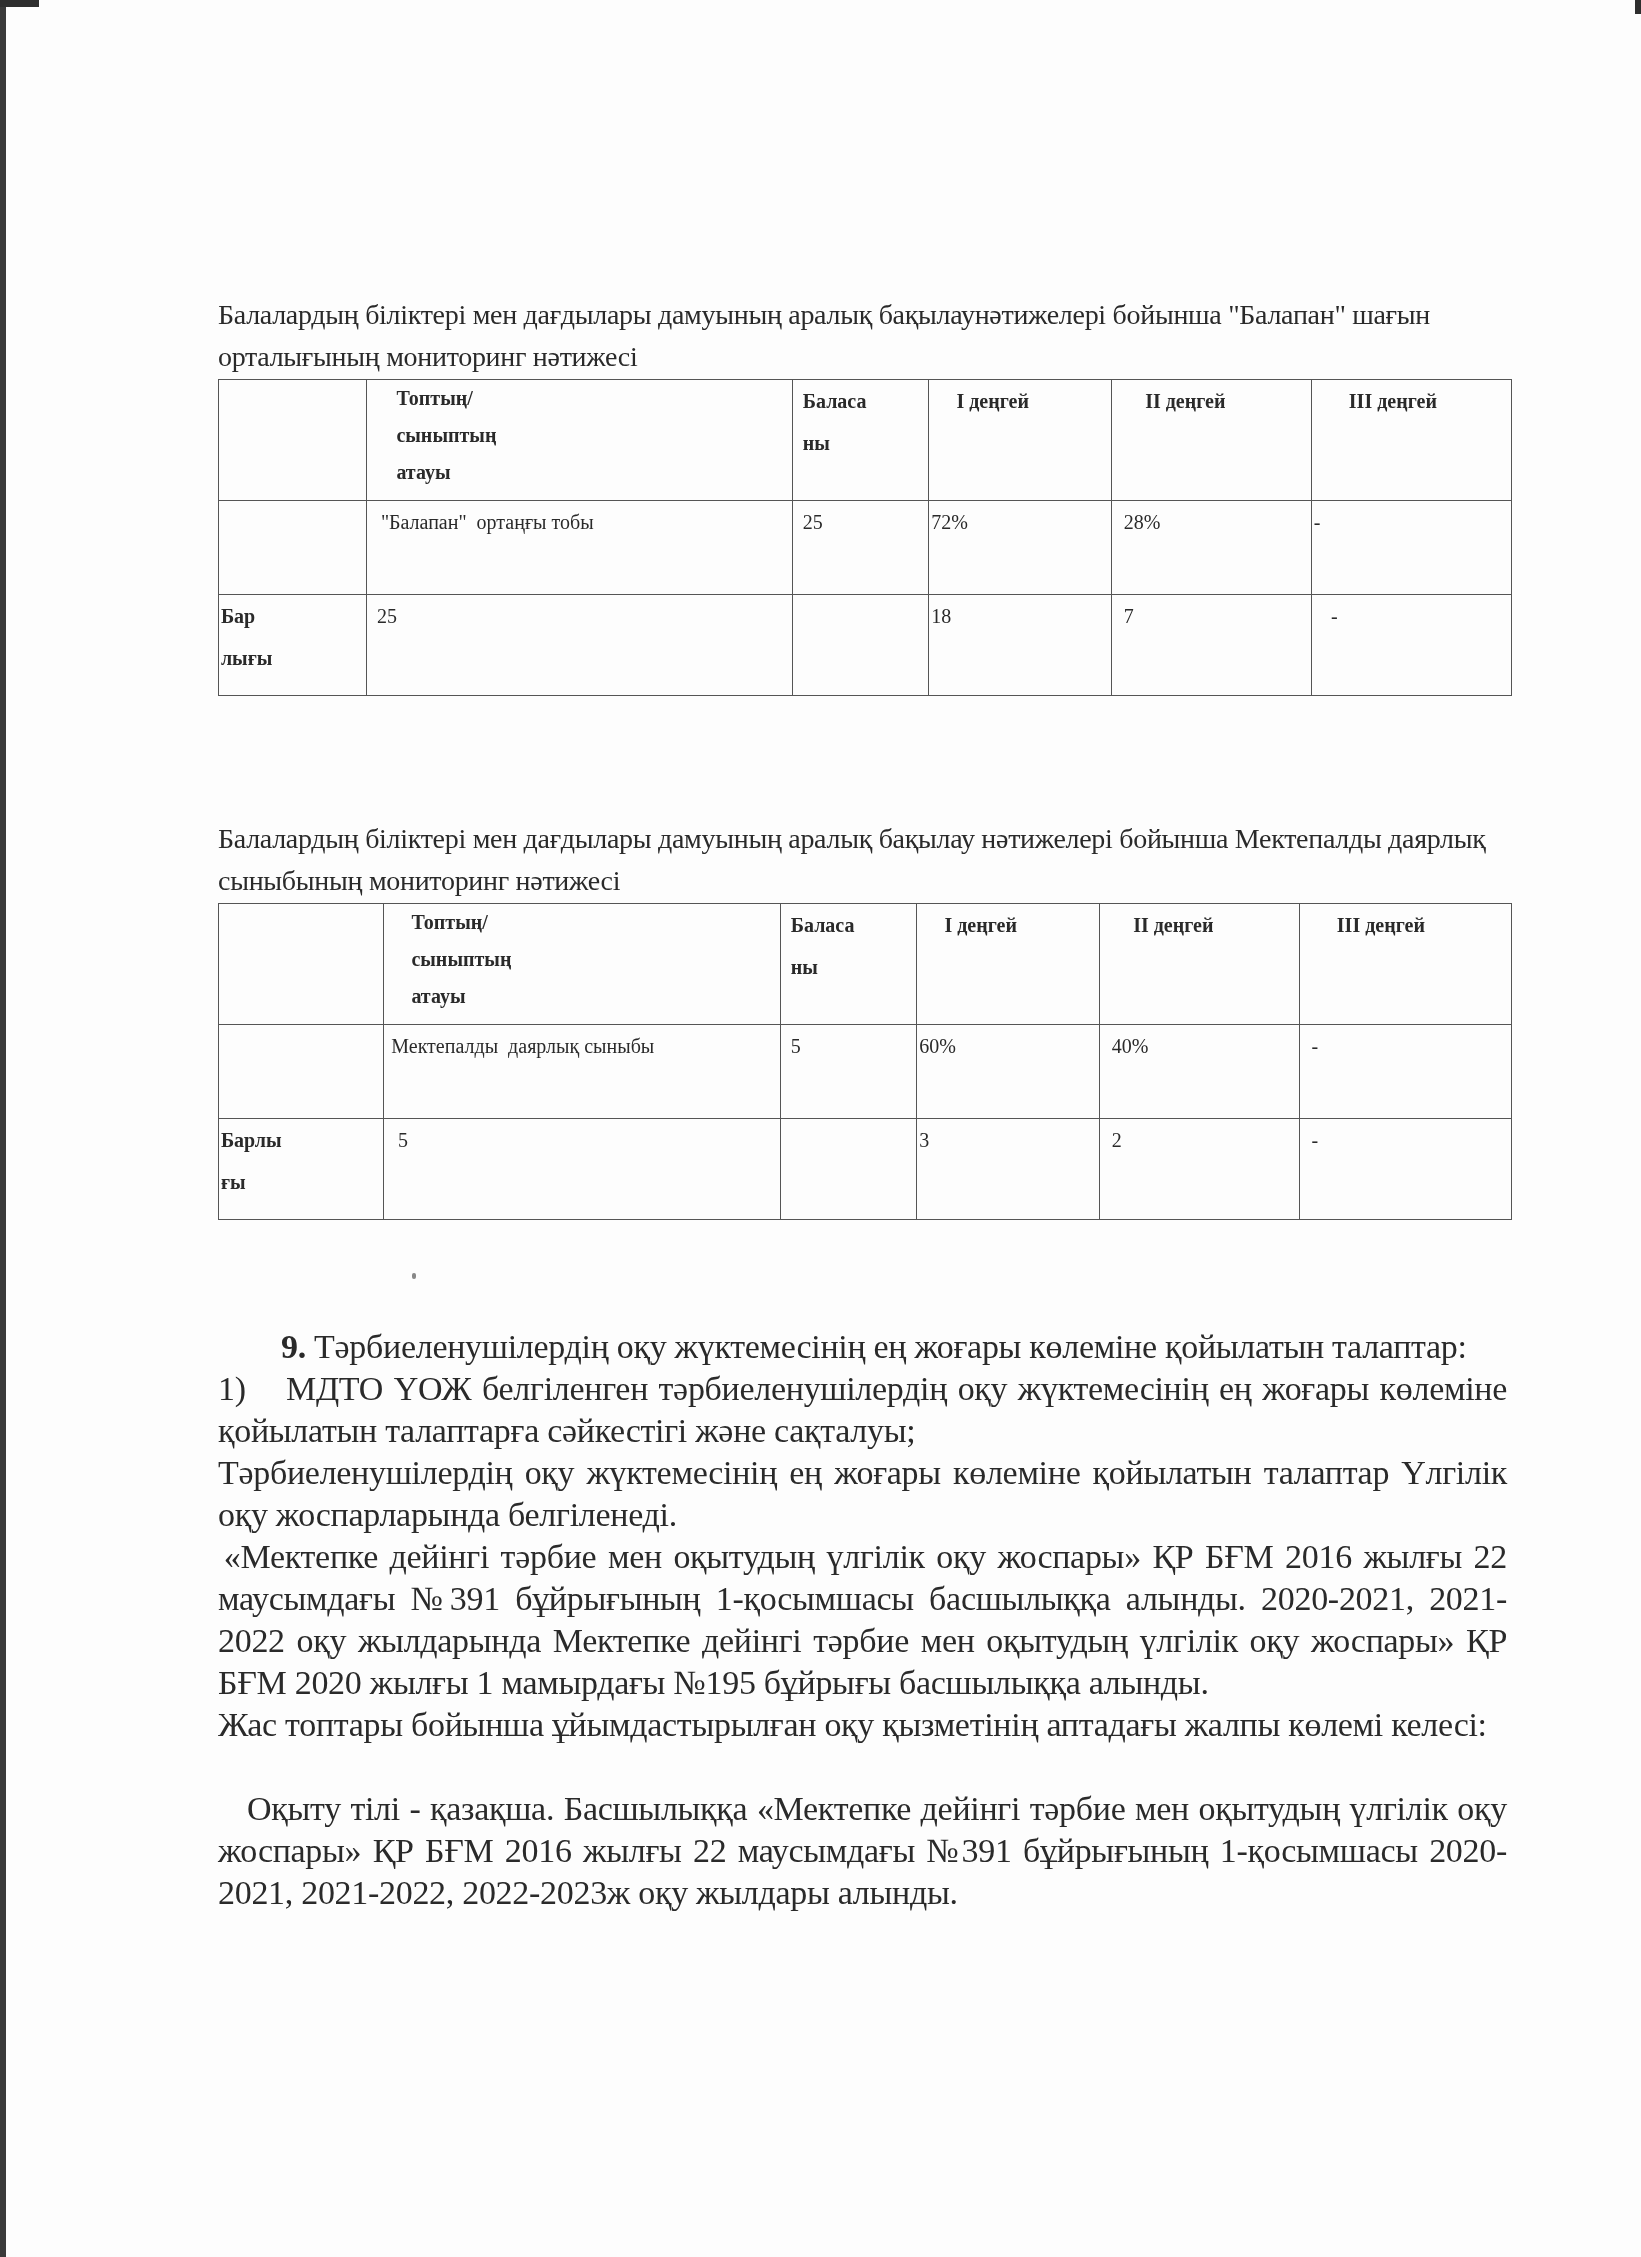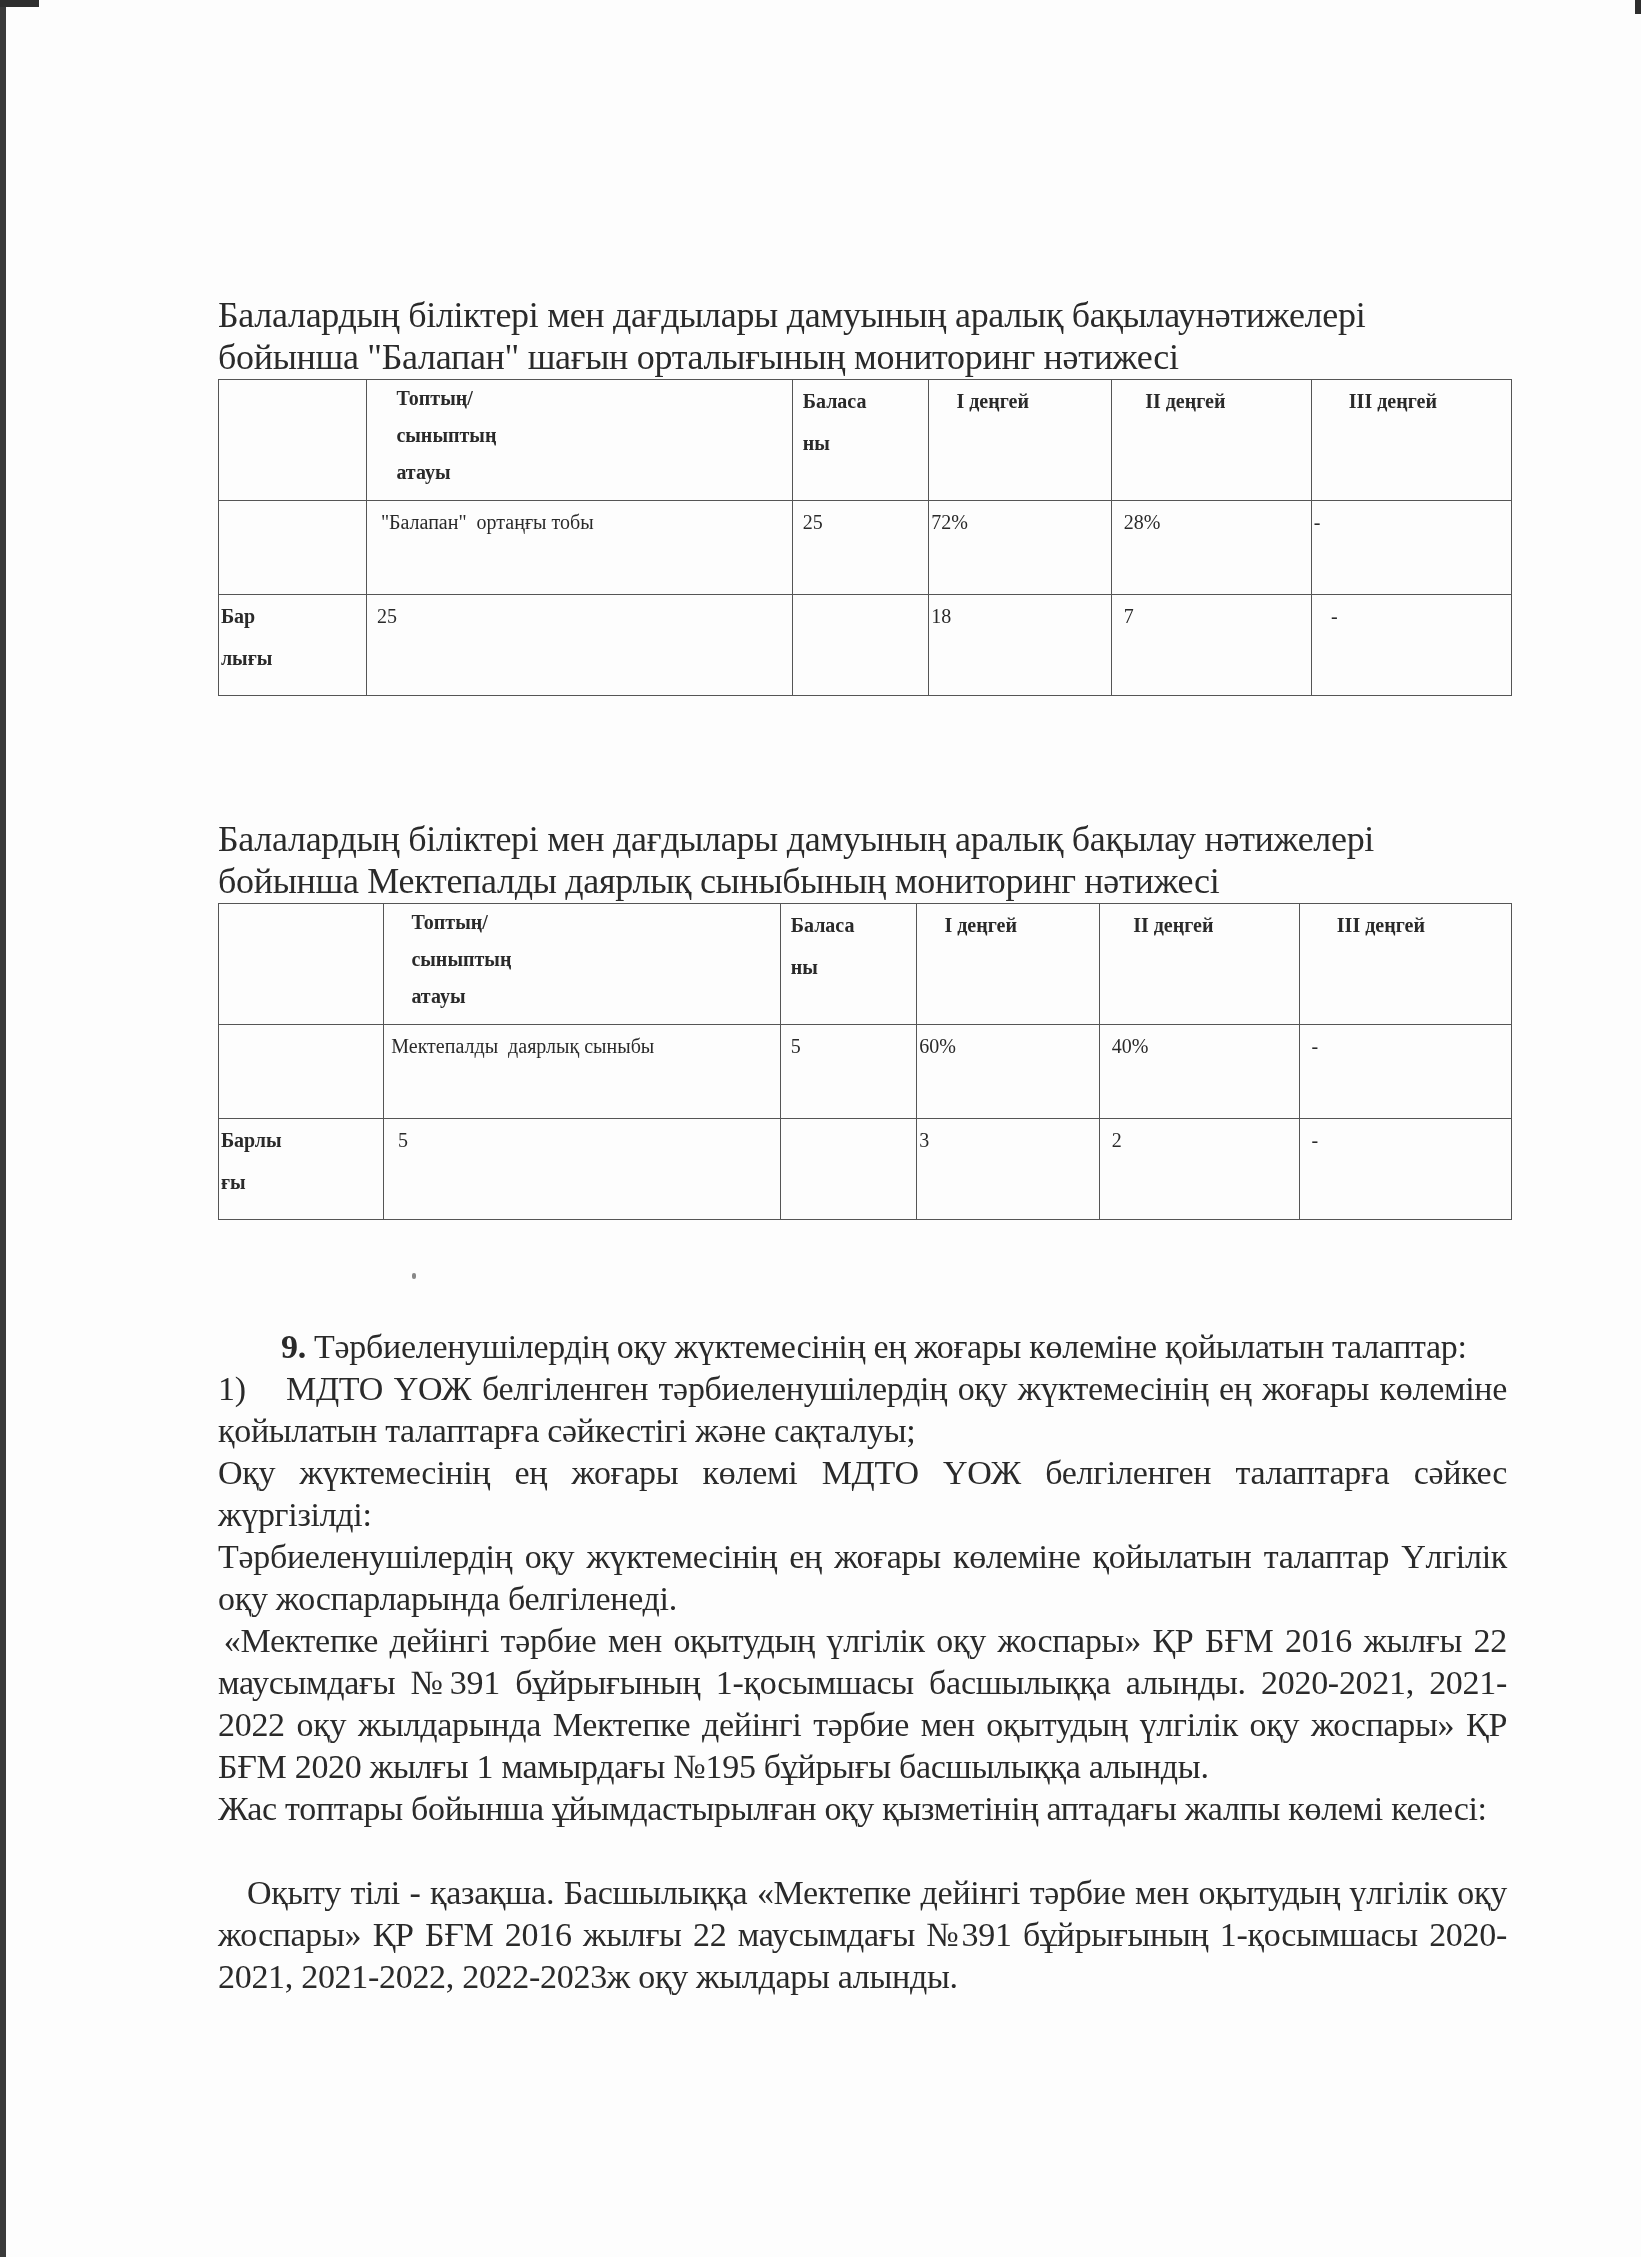--- a/index.html
+++ b/index.html
@@ -6,21 +6,21 @@
   body {
     width: 1641px; height: 2257px; position: relative; overflow: hidden;
     background: #fdfdfd;
     font-family: "Liberation Serif", "DejaVu Serif", serif;
     color: #2a2a2a;
   }
   .scan-edge-left { position: absolute; left: 0; top: 0; width: 5.8px; height: 2257px; background: #3a3a3a; }
   .scan-edge-top { position: absolute; left: 0; top: 0; width: 39px; height: 6.8px; background: #2e2e2e; }
   .scan-edge-right { position: absolute; right: 0; top: 0; width: 5.8px; height: 13.5px; background: #2e2e2e; }
 
-  .caption { position: absolute; left: 218px; width: 1294px; font-size: 36px; line-height: 42px; letter-spacing: -0.3px; }
+  .caption { position: absolute; left: 218px; width: 1294px; font-size: 28px; line-height: 42px; letter-spacing: -0.3px; }
   .caption1 { top: 294px; }
   .caption2 { top: 818px; }
 
   table.mon { position: absolute; border-collapse: collapse; font-size: 20px; line-height: 42px; }
   table.mon td { border: 1.9px solid #555; vertical-align: top; padding: 0 9.7px; }
   table.t1 { left: 218px; top: 379px; width: 1294px; }
   table.t2 { left: 218px; top: 903px; width: 1294px; }
   .hdr { font-weight: bold; }
   .h-row td { height: 120px; }
   .d-row td { height: 93px; }
@@ -127,20 +127,19 @@
     <td style="padding-left:11.6px;">-</td>
   </tr>
 </tbody>
   </table>
 
 <div class="dot" style="left:412px;top:1273px;"></div>
 
 <div class="body-text" style="top:1326px;">
   <p class="p indent1"><b>9.</b><span> Тәрбиеленушілердің оқу жүктемесінің ең жоғары көлеміне қойылатын талаптар:</span></p>
   <p class="p"><span class="list-num">1)</span><span>МДТО ҮОЖ белгіленген тәрбиеленушілердің оқу жүктемесінің ең жоғары көлеміне қойылатын талаптарға сәйкестігі және сақталуы;</span></p>
-  <p class="p">Оқу жүктемесінің ең жоғары көлемі МДТО ҮОЖ белгіленген талаптарға сәйкес жүргізілді:</p>
   <p class="p">Тәрбиеленушілердің оқу жүктемесінің ең жоғары көлеміне қойылатын талаптар Үлгілік оқу жоспарларында белгіленеді.</p>
   <p class="p indent-small">«Мектепке дейінгі тәрбие мен оқытудың үлгілік оқу жоспары» ҚР БҒМ 2016 жылғы 22 маусымдағы №391 бұйрығының 1-қосымшасы басшылыққа алынды. 2020-2021, 2021-2022 оқу жылдарында Мектепке дейінгі тәрбие мен оқытудың үлгілік оқу жоспары» ҚР БҒМ 2020 жылғы 1 мамырдағы №195 бұйрығы басшылыққа алынды.</p>
   <p class="p">Жас топтары бойынша ұйымдастырылған оқу қызметінің аптадағы жалпы көлемі келесі:</p>
   <div class="gap"></div>
   <p class="p indent3">Оқыту тілі - қазақша. Басшылыққа «Мектепке дейінгі тәрбие мен оқытудың үлгілік оқу жоспары» ҚР БҒМ 2016 жылғы 22 маусымдағы №391 бұйрығының 1-қосымшасы 2020-2021, 2021-2022, 2022-2023ж оқу жылдары алынды.</p>
 </div>
 
 
 </body></html>

